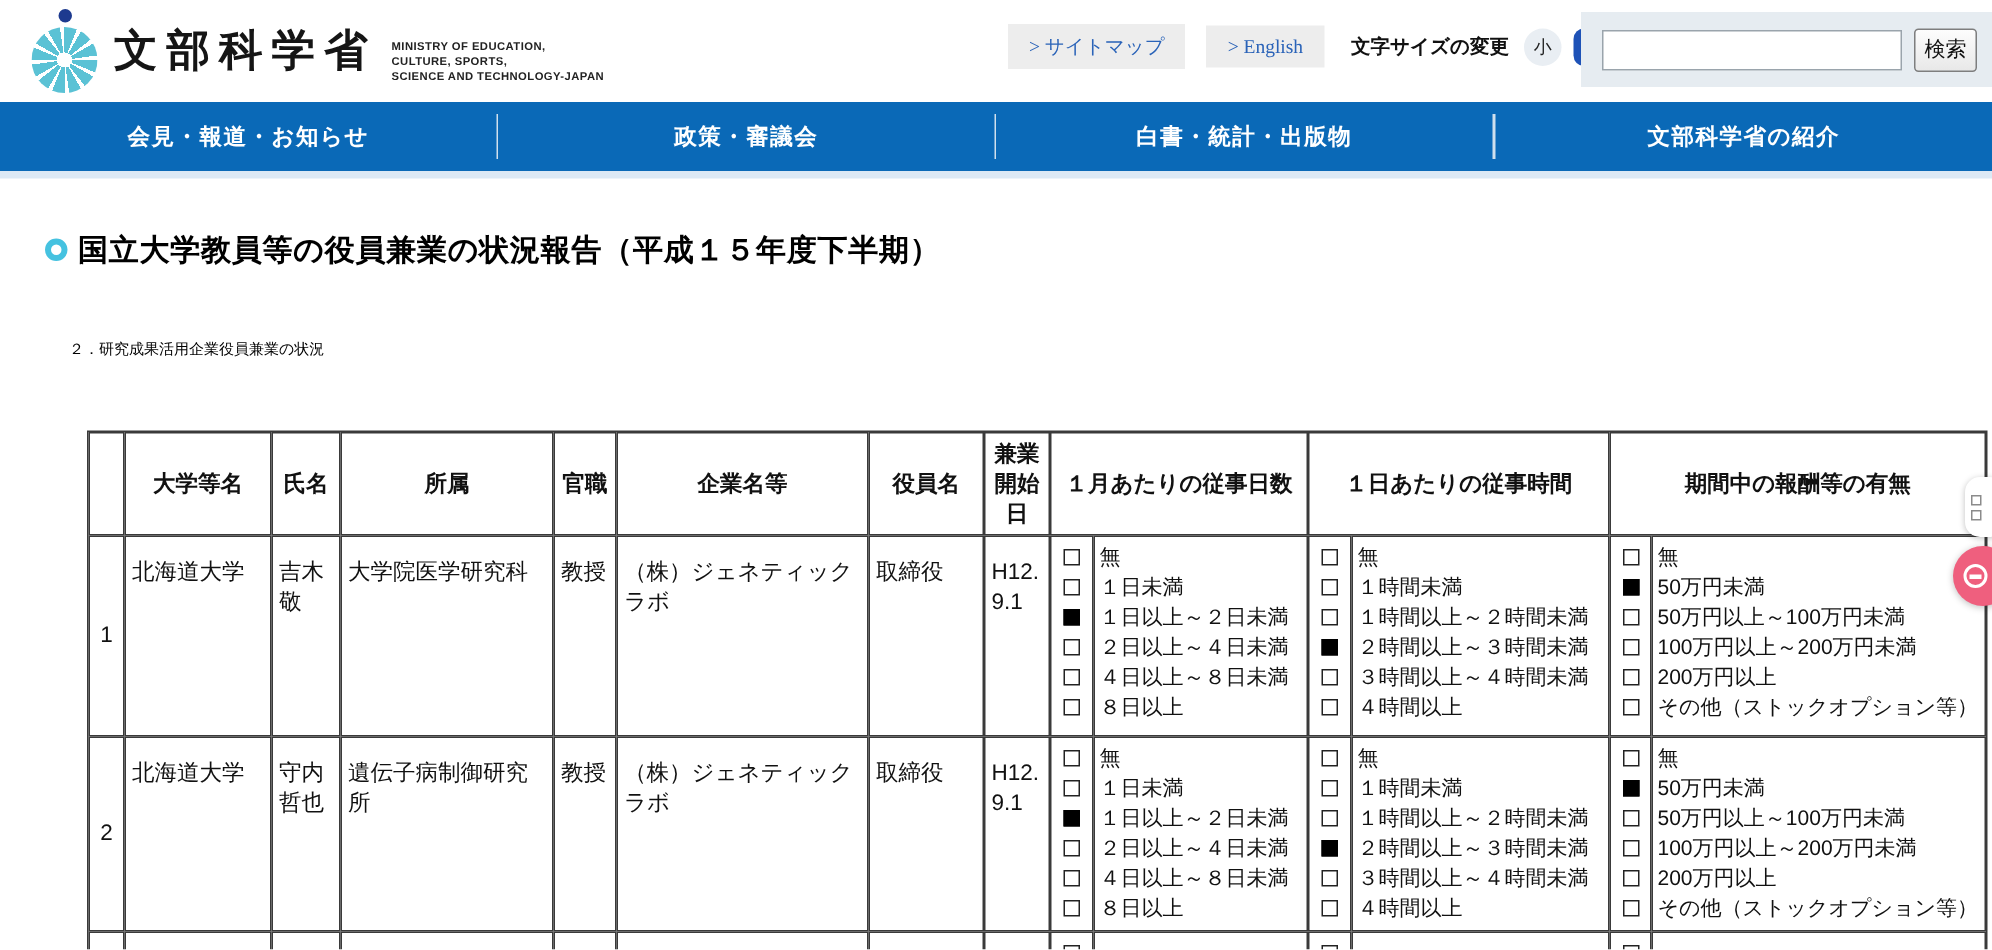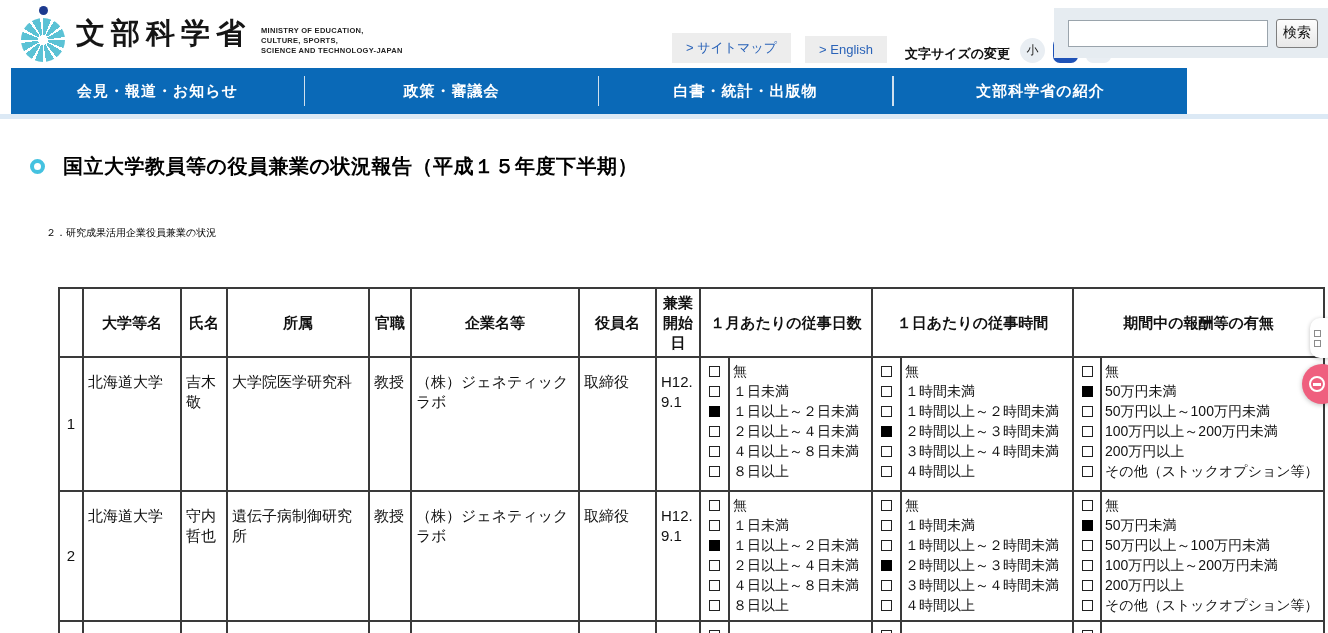--- a/index.html
+++ b/index.html
@@ -11,46 +11,46 @@
   .topbar { position:absolute; left:0; top:0; width:1328px; height:68px; background:#fff; }
   .logo-area { position:absolute; left:20px; top:6px; height:56px; display:flex; align-items:center; }
   .logo-mark { position:relative; width:46px; height:58px; margin-right:10px; cursor:pointer; }
   .logo-dot { position:absolute; left:19px; top:1px; width:9px; height:9px; border-radius:50%; background:#1d3a8f; }
   .logo-flower { position:absolute; left:1px; top:13px; width:44px; height:44px; border-radius:50%;
     background: radial-gradient(circle at center, #ffffff 0 5px, rgba(255,255,255,0) 5px),
     repeating-conic-gradient(#5bc2d5 0deg 22deg, #ffffff 22deg 30deg); }
   .logo-title { font-size:29px; font-weight:700; letter-spacing:6px; color:#151515; margin-right:10px; white-space:nowrap; }
   .logo-sub { font-size:7.5px; font-weight:700; color:#222; line-height:10px; letter-spacing:.3px; padding-top:14px; }
 
-  .header-right { position:absolute; left:672px; top:33px; display:flex; align-items:flex-end; }
+  .header-right { position:absolute; left:672px; top:16px; display:flex; align-items:center;font-family:Liberation Serif, serif; }
   .hbtn { display:inline-block; background:#ededed; color:#2a63b8; font-size:13px; padding:6px 14px;
     margin-right:14px; cursor:pointer; white-space:nowrap; }
   .fs-label { font-size:13px; font-weight:700; color:#111; margin:0 10px 0 4px; white-space:nowrap; }
   .fs-btn { display:inline-flex; align-items:center; justify-content:center; width:25px; height:25px;
     border-radius:7px; background:#e9eef3; color:#222; font-size:13px; margin-right:8px; cursor:pointer; }
   .fs-btn.small { border-radius:50%; font-size:12px; }
   .fs-btn.active { background:#1e52b7; color:#fff; font-weight:700; }
 
   .search-panel { position:absolute; left:1054px; top:8px; width:274px; height:50px; background:#e6ecf1;
     display:flex; align-items:center; padding-left:14px; }
   .search-input { width:200px; height:27px; border:1px solid #9aa4ac; background:#fff; font-size:13px; padding:0 4px; }
   .search-btn { margin-left:8px; height:29px; padding:0 6px; font-size:14px; color:#111;
     background:linear-gradient(#fdfdfd,#e8e8e8); border:1px solid #7e7e7e; border-radius:3px; cursor:pointer;
     font-family:Liberation Mono, monospace; white-space:nowrap; }
 
   
-  .mainnav { position:absolute; left:0; top:68px; width:1176px; height:46px; background:#0a69b7;
-    display:flex; align-items:stretch;margin-left:11px; }
+  .mainnav { position:absolute; left:0; top:68px; width:1328px; height:46px; background:#0a69b7;
+    display:flex; align-items:stretch; }
   .nav-item { flex:1; display:flex; align-items:center; justify-content:center; color:#fff;
     font-size:15px; font-weight:700; letter-spacing:1px; cursor:pointer; white-space:nowrap; }
   .nav-sep { width:1px; background:#cfe0ee; margin:8px 0; }
   .nav-underline { position:absolute; left:0; top:114px; width:1328px; height:5px; background:#dce9f5; }
 
   
-  .page-title-row { position:absolute; left:30px; top:153px; display:flex; align-items:center;gap:11px; }
+  .page-title-row { position:absolute; left:30px; top:153px; display:flex; align-items:center; }
   .title-bullet { width:15px; height:15px; border-radius:50%; border:4.5px solid #45c2e0; background:#fff; margin-right:7px; }
   .page-title { font-size:20px; font-weight:700; color:#000; letter-spacing:.5px; white-space:nowrap; }
 
   .section-heading { position:absolute; left:46px; top:226px; font-size:10px; color:#000; white-space:nowrap; }
   .section-note { position:absolute; left:78px; top:249px; font-size:15px; color:#000; white-space:nowrap; }
 
   
   .rtable-wrap { position:absolute; left:58px; top:287px; width:1266px; }
   table.rtable { table-layout:fixed; width:1265px; border-collapse:separate; border-spacing:0;
     border:1px solid #3a3a3a; background:#fff; }

